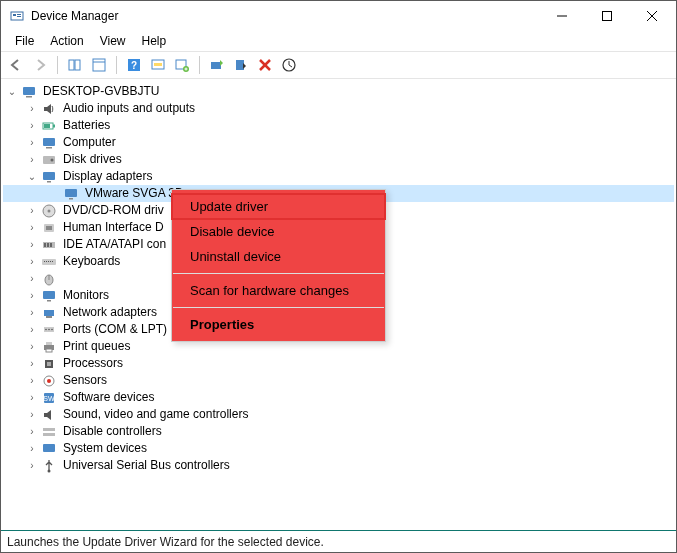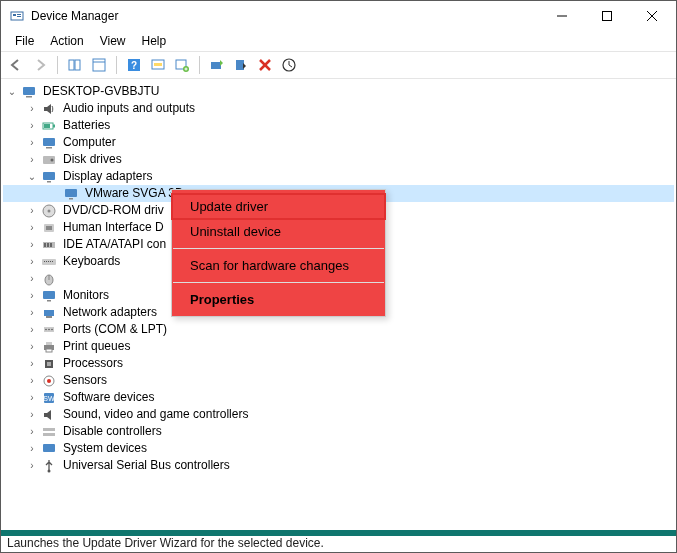--- a/index.html
+++ b/index.html
@@ -20,21 +20,21 @@
   .tree-row { display: flex; align-items: center; height: 17px; line-height: 17px; white-space: nowrap; }
   .exp { width: 14px; text-align: center; font-size: 10px; color: #666; user-select: none; display: inline-flex; justify-content: center;}
   .dico { width: 16px; height: 16px; margin: 0 4px 0 2px; display: inline-flex; align-items: center; justify-content: center; }
   .selected { background: #cce8ff; }
   .selected .lbl { background: #cce8ff; }
   .lbl { padding: 0 2px; }
   .ctxmenu { position: absolute; background: #ef4444; border: 1px solid #ccc; box-shadow: 3px 3px 6px rgba(0,0,0,0.15); font-size: 13px; padding: 4px 0; }
   .ctxmenu-item { padding: 5px 18px; }
   .ctxmenu-sep { height: 1px; background: #ddd; margin: 4px 1px; }
   .ctxmenu-item.highlight { outline: 2px solid #e03030; outline-offset: -1px; }
-  .statusbar { height: 22px; border-top: 6px solid #0f766e; display: flex; align-items: flex-start; padding: 0 6px; font-size: 12px; color: #222; margin-top: 36px; }
+  .statusbar { height: 22px; border-top: 1px solid #0f766e; display: flex; align-items: center; padding: 0 6px; font-size: 12px; color: #222; margin-top: 36px; }
   .lvl0 { padding-left: 2px; }
   .lvl1 { padding-left: 22px; }
   .lvl2 { padding-left: 44px; }
 </style>
 </head>
 <body>
 
 <div class="window">
 
   <div class="titlebar">
@@ -403,20 +403,21 @@
           <svg width="16" height="16" viewBox="0 0 16 16">
             <path d="M8 2v10M8 4l-3 3M8 4l3 3" fill="none" stroke="#555" stroke-width="1.3"></path>
             <circle cx="8" cy="13" r="1.5" fill="#555"></circle>
           </svg>
         </span>
         <span class="lbl">Universal Serial Bus controllers</span>
       </div>
 
     <div class="ctxmenu" style="left:170px; top:110px; width:215px;">
       <div class="ctxmenu-item highlight">Update driver</div>
+      <div class="ctxmenu-item">Disable device</div>
       <div class="ctxmenu-item">Uninstall device</div>
       <div class="ctxmenu-sep"></div>
       <div class="ctxmenu-item">Scan for hardware changes</div>
       <div class="ctxmenu-sep"></div>
       <div class="ctxmenu-item" style="font-weight:bold">Properties</div>
     </div>
 
   </div>
 
   <div class="statusbar">

